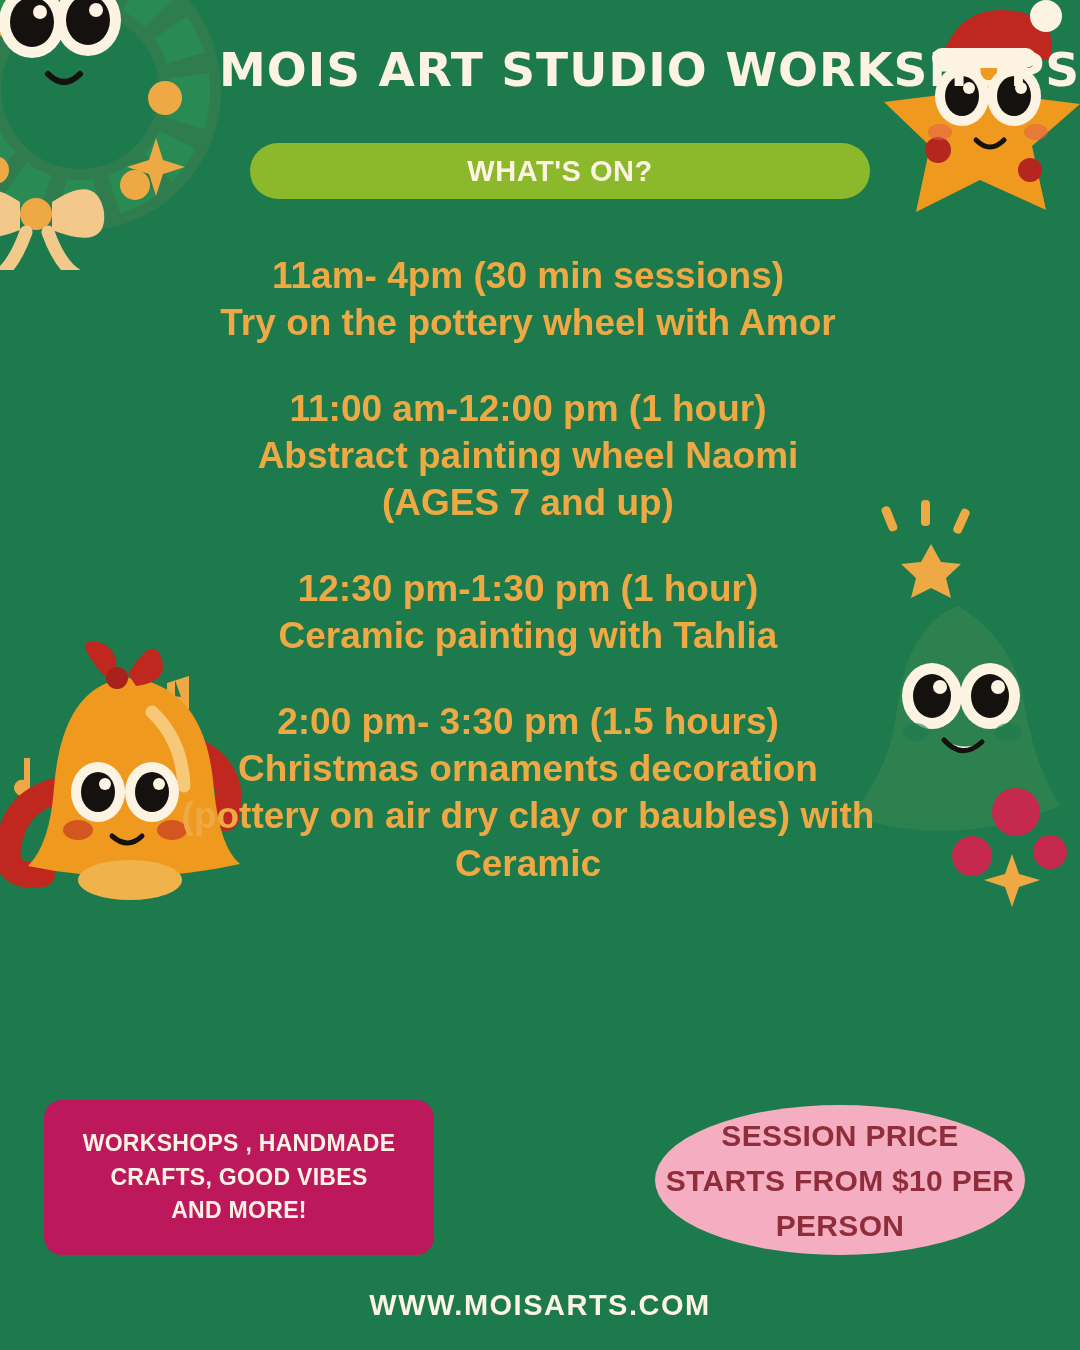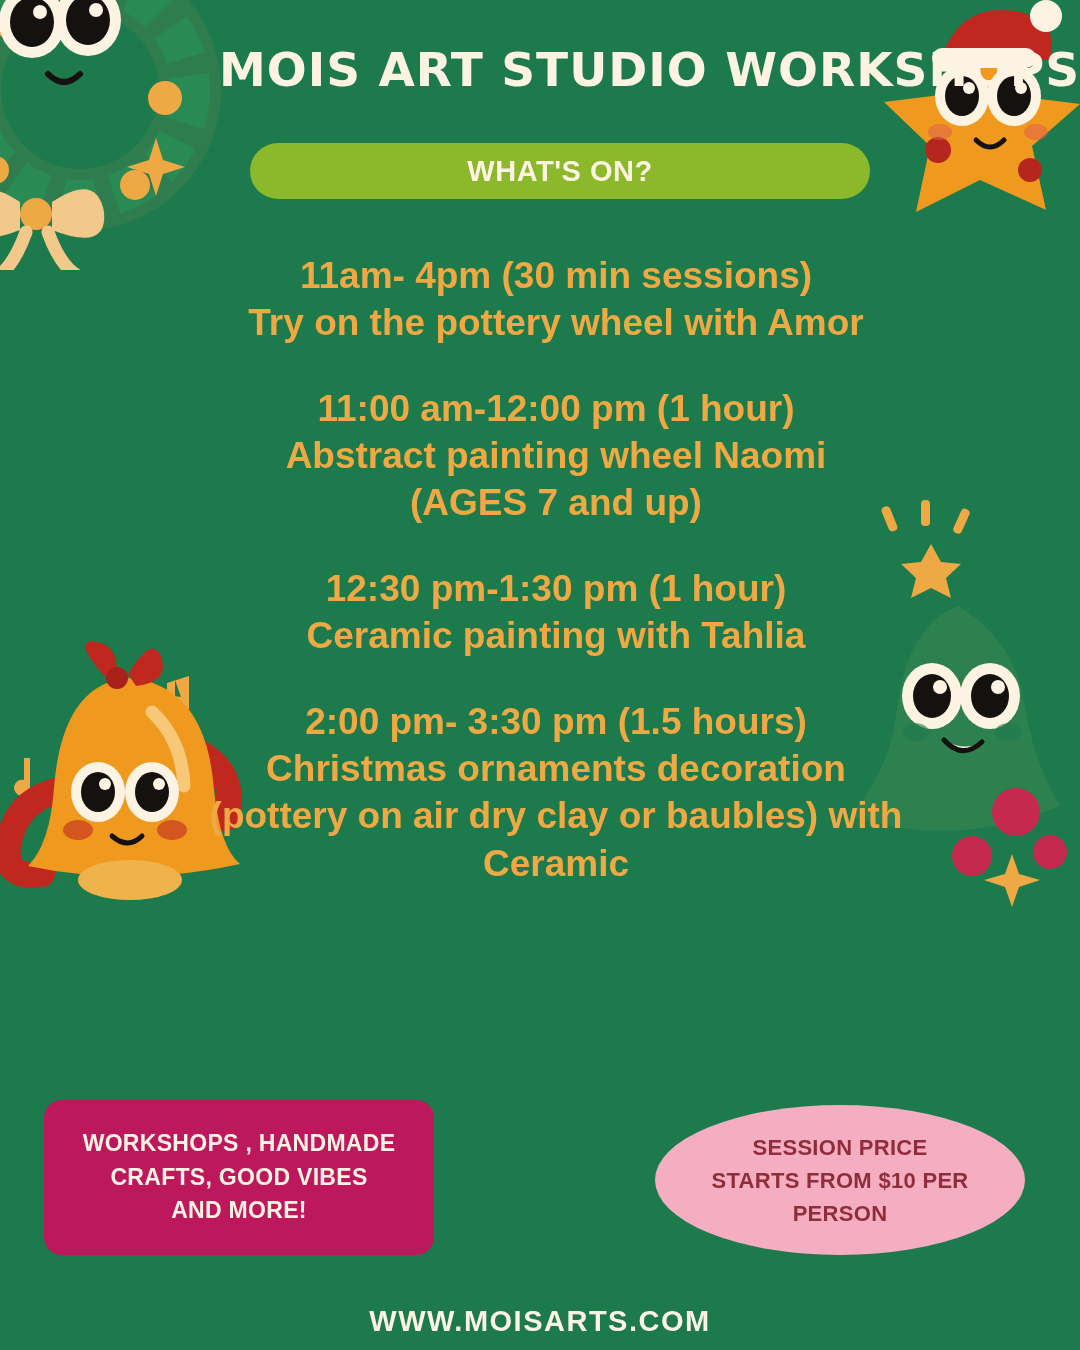--- a/index.html
+++ b/index.html
@@ -40,21 +40,21 @@
   .pill-whatson span {
     color:#fdf3e3;
     font-size:29px;
     font-weight:bold;
     letter-spacing:0.5px;
   }
 
   
   .sessions {
     position:absolute;
-    top:252px; left:76px;
+    top:252px; left:48px;
     width:960px;
     text-align:center;
     color:#efa944;
   }
   .session { margin-bottom:38px; }
   .session .line {
     font-size:37px;
     font-weight:bold;
     line-height:1.28;
     color:#efa944;
@@ -87,30 +87,30 @@
     left:655px; top:1105px;
     width:370px; height:150px;
     background:#f5aec1;
     border-radius:50%;
     display:flex; flex-direction:column;
     align-items:center; justify-content:center;
     text-align:center;
   }
   .price div {
     color:#8f2d3a;
-    font-size:22px;
+    font-size:30px;
     font-weight:bold;
     line-height:1.5;
     letter-spacing:0.3px;
   }
 
   
   .website {
     position:absolute;
-    bottom:12px; left:0; width:100%;
+    bottom:28px; left:0; width:100%;
     text-align:center;
     color:#fdf3e3;
     font-size:29px;
     font-weight:bold;
     letter-spacing:1.5px;
   }
 
   
   .art { position:absolute; pointer-events:none; }
   #wreath   { left:-40px;  top:-30px;  width:300px; height:300px; }

